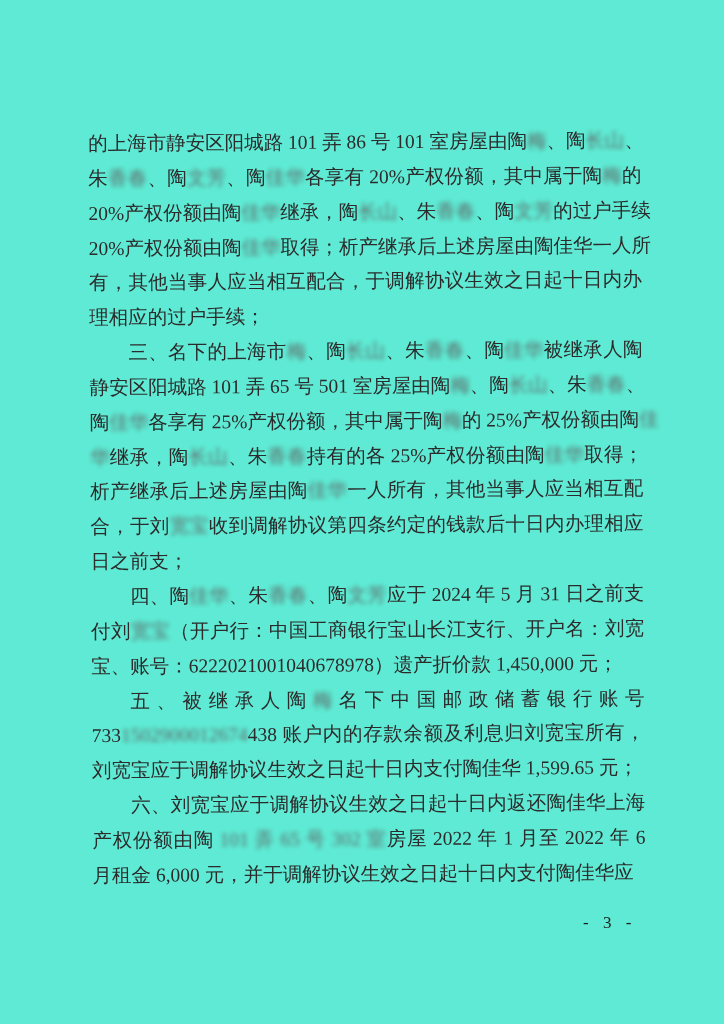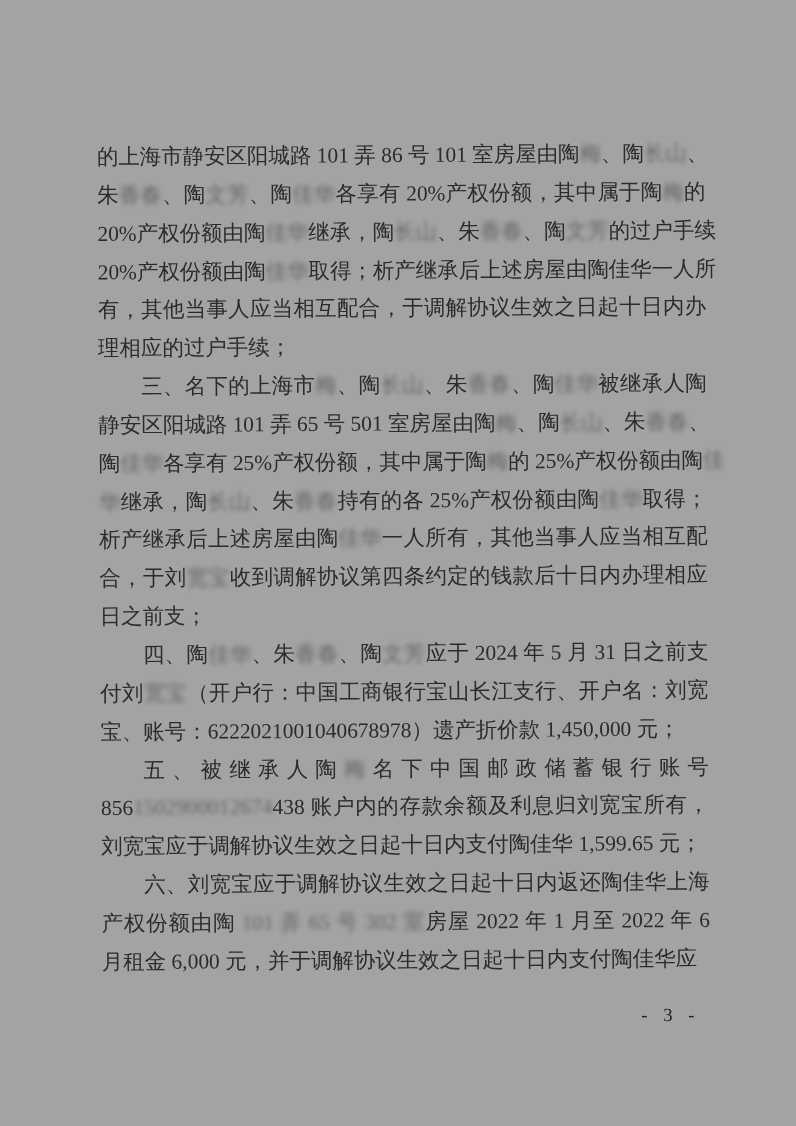--- a/index.html
+++ b/index.html
@@ -4,21 +4,21 @@
 <style>
   html, body {
     margin: 0;
     padding: 0;
     background: #e8e8e8;
   }
   .scan-page {
     position: relative;
     width: 724px;
     height: 1024px;
-    background: #a3a3a3;
+    background: #5eead4;
     overflow: hidden;
     font-family: "Liberation Serif", "DejaVu Serif", serif;
     text-decoration: underline;
   }
   .doc-body {
     position: absolute;
     left: 88px;
     top: 127px;
     width: 553px;
     font-size: 19.5px;
@@ -84,21 +84,21 @@
         <div class="line"><span class="seg">合，于刘</span><span class="seg redacted">宽宝</span><span class="seg">收到调解协议第四条约定的钱款后十日内办理相应</span></div>
         <div class="line last"><span class="seg">日之前支；</span></div>
       </div>
       <div class="para indent">
         <div class="line first"><span class="seg">四、陶</span><span class="seg redacted">佳华</span><span class="seg">、朱</span><span class="seg redacted">香春</span><span class="seg">、陶</span><span class="seg redacted">文芳</span><span class="seg">应于 2024 年 5 月 31 日之前支</span></div>
         <div class="line"><span class="seg">付刘</span><span class="seg redacted">宽宝</span><span class="seg">（开户行：中国工商银行宝山长江支行、开户名：刘宽</span></div>
         <div class="line last"><span class="seg">宝、账号：6222021001040678978）遗产折价款 1,450,000 元；</span></div>
       </div>
       <div class="para indent">
         <div class="line first"><span class="seg">五、被继承人陶</span><span class="seg redacted">梅</span><span class="seg">名下中国邮政储蓄银行账号</span></div>
-        <div class="line"><span class="seg">856</span><span class="seg redacted">1502900012674</span><span class="seg">438 账户内的存款余额及利息归刘宽宝所有，</span></div>
+        <div class="line"><span class="seg">733</span><span class="seg redacted">1502900012674</span><span class="seg">438 账户内的存款余额及利息归刘宽宝所有，</span></div>
         <div class="line last"><span class="seg">刘宽宝应于调解协议生效之日起十日内支付陶佳华 1,599.65 元；</span></div>
       </div>
       <div class="para indent">
         <div class="line first"><span class="seg">六、刘宽宝应于调解协议生效之日起十日内返还陶佳华上海</span></div>
         <div class="line"><span class="seg">产权份额由陶 </span><span class="seg redacted">101 弄 65 号 302 室</span><span class="seg">房屋 2022 年 1 月至 2022 年 6</span></div>
         <div class="line last"><span class="seg">月租金 6,000 元，并于调解协议生效之日起十日内支付陶佳华应</span></div>
       </div>
     </div>
   <div class="page-num">- 3 -</div>
 </div>

